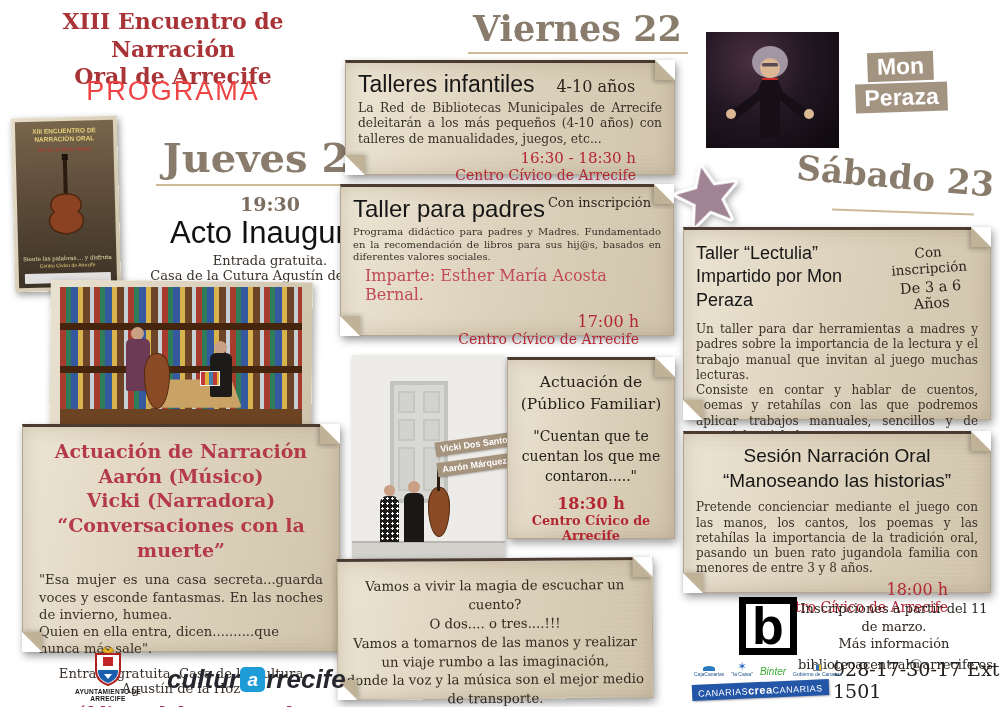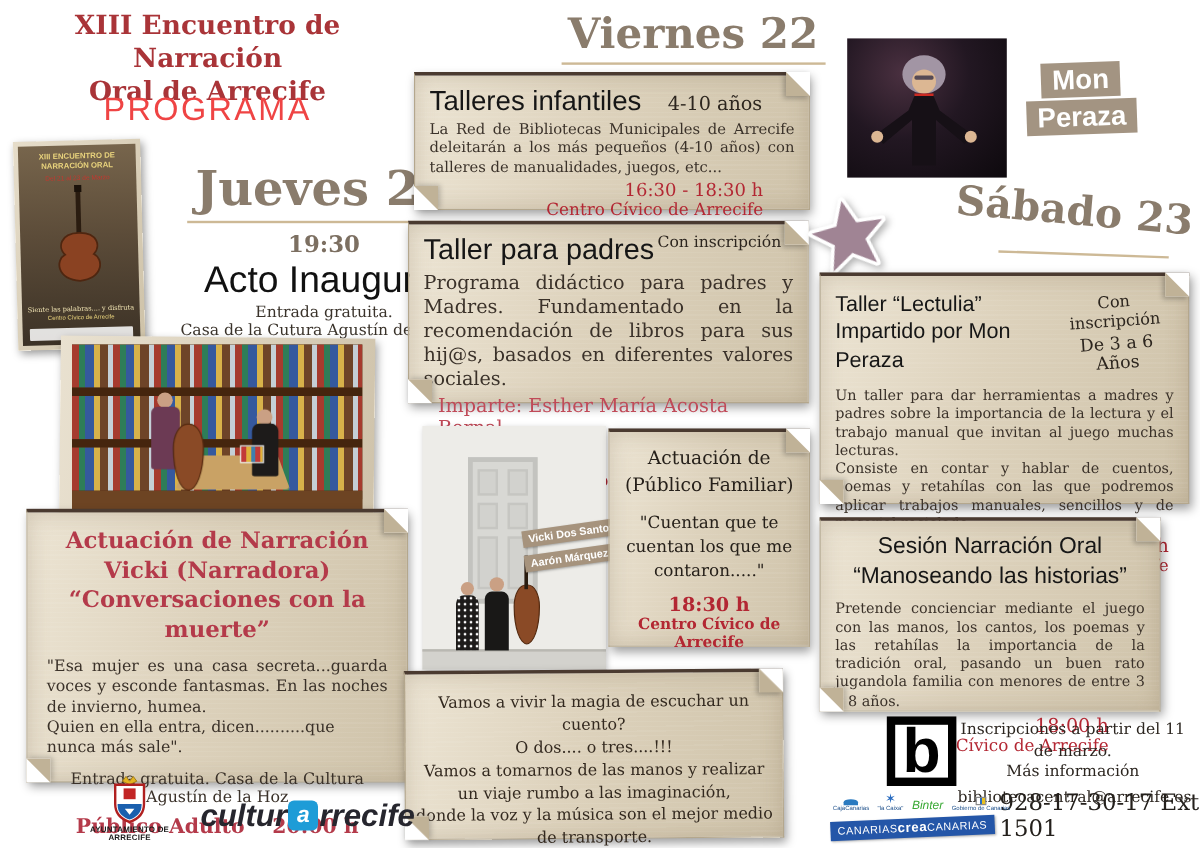--- a/index.html
+++ b/index.html
@@ -162,20 +162,21 @@
     <div class="fig-head" style="left:154px;top:54px;"></div>
     <div class="fig-body-woman"></div>
     <div class="fig-book"></div>
   </div>
 
   <div class="note center" style="left:22px;top:424px;width:318px;height:228px;padding:12px 10px 8px;">
     <div class="fold-tr"></div>
     <div class="fold-bl"></div>
     <div class="crimson serif" style="font-size:19px;line-height:1.3;">
       <div>Actuación de Narración</div>
+      <div>Aarón (Músico)</div>
       <div>Vicki (Narradora)</div>
       <div>“Conversaciones con la muerte”</div>
     </div>
     <div class="body-text serif" style="font-size:13.2px;margin:9px 6px 0;line-height:1.3;">
       <div>"Esa mujer es una casa secreta...guarda voces y esconde fantasmas. En las noches de invierno, humea.</div>
       <div style="text-align:left;">Quien en ella entra, dicen..........que nunca más sale".</div>
     </div>
     <div class="serif" style="font-size:13.2px;color:#3a3129;margin-top:9px;">Entrada gratuita. Casa de la Cultura Agustín de la Hoz</div>
     <div style="margin-top:7px;">
       <span class="crimson serif" style="font-size:17px;">Público Adulto</span>
@@ -202,21 +203,21 @@
     </div>
   </div>
 
   <div class="note" style="left:340px;top:184px;width:334px;height:152px;padding:8px 12px;">
     <div class="fold-tr"></div>
     <div class="fold-bl"></div>
     <div style="display:flex;justify-content:space-between;align-items:flex-start;">
       <span class="note-title" style="font-size:24px;">Taller para padres</span>
       <span class="serif" style="font-size:13px;color:#2c251e;margin-right:10px;">Con inscripción</span>
     </div>
-    <div class="body-text serif" style="font-size:16px;line-height:1.25;margin-top:3px;">Programa didáctico para padres y Madres. Fundamentado en la recomendación de libros para sus hij@s, basados en diferentes valores sociales.</div>
+    <div class="body-text serif" style="font-size:10px;line-height:1.25;margin-top:3px;">Programa didáctico para padres y Madres. Fundamentado en la recomendación de libros para sus hij@s, basados en diferentes valores sociales.</div>
     <div class="serif" style="font-size:16px;color:#c04a58;margin-top:2px;padding-left:12px;">Imparte: Esther María Acosta Bernal.</div>
     <div class="red-sched serif" style="margin-top:8px;padding-right:22px;">
       <div style="font-size:16px;">17:00 h</div>
       <div style="font-size:14px;">Centro Cívico de Arrecife</div>
     </div>
   </div>
 
   <div class="abs va-photo">
     <div class="va-door">
       <div class="va-panel" style="left:4px;top:6px;"></div>
@@ -307,21 +308,21 @@
     <div class="body-text serif" style="font-size:12px;line-height:1.27;margin-top:10px;">
       <div>Un taller para dar herramientas a madres y padres sobre la importancia de la lectura y el trabajo manual que invitan al juego muchas lecturas.</div>
       <div>Consiste en contar y hablar de cuentos, poemas y retahílas con las que podremos aplicar trabajos manuales, sencillos y de material reciclado.</div>
     </div>
     <div class="red-sched serif" style="margin-top:1px;padding-right:4px;">
       <div style="font-size:16px;">16:30 h</div>
       <div style="font-size:14px;">Centro Cívico de Arrecife</div>
     </div>
   </div>
 
-  <div class="note" style="left:683px;top:431px;width:284px;height:162px;padding:10px 12px 8px;">
+  <div class="note" style="left:683px;top:431px;width:308px;height:162px;padding:10px 12px 8px;">
     <div class="fold-tr"></div>
     <div class="fold-bl"></div>
     <div class="note-title center" style="font-size:19px;line-height:1.3;">
       <div>Sesión Narración Oral</div>
       <div>“Manoseando las historias”</div>
     </div>
     <div class="body-text serif" style="font-size:12px;line-height:1.27;margin-top:7px;">Pretende concienciar mediante el juego con las manos, los cantos, los poemas y las retahílas la importancia de la tradición oral, pasando un buen rato jugandola familia con menores de entre 3 y 8 años.</div>
     <div class="red-sched serif" style="margin-top:3px;padding-right:30px;">
       <div style="font-size:16px;">18:00 h</div>
       <div style="font-size:14px;">Centro Cívico de Arrecife</div>

